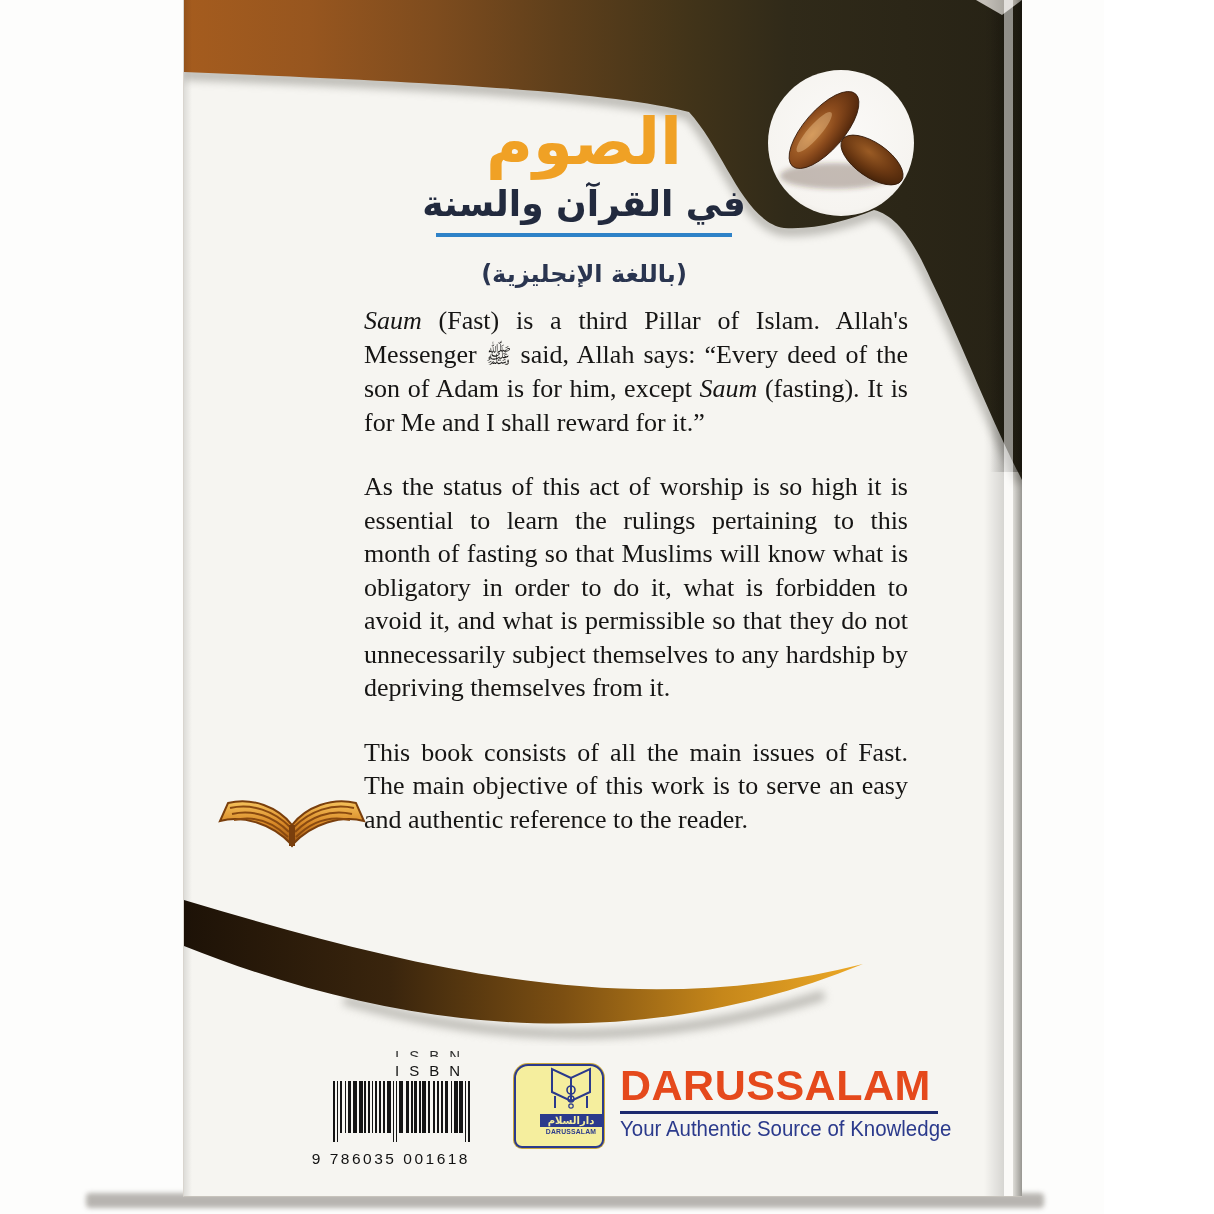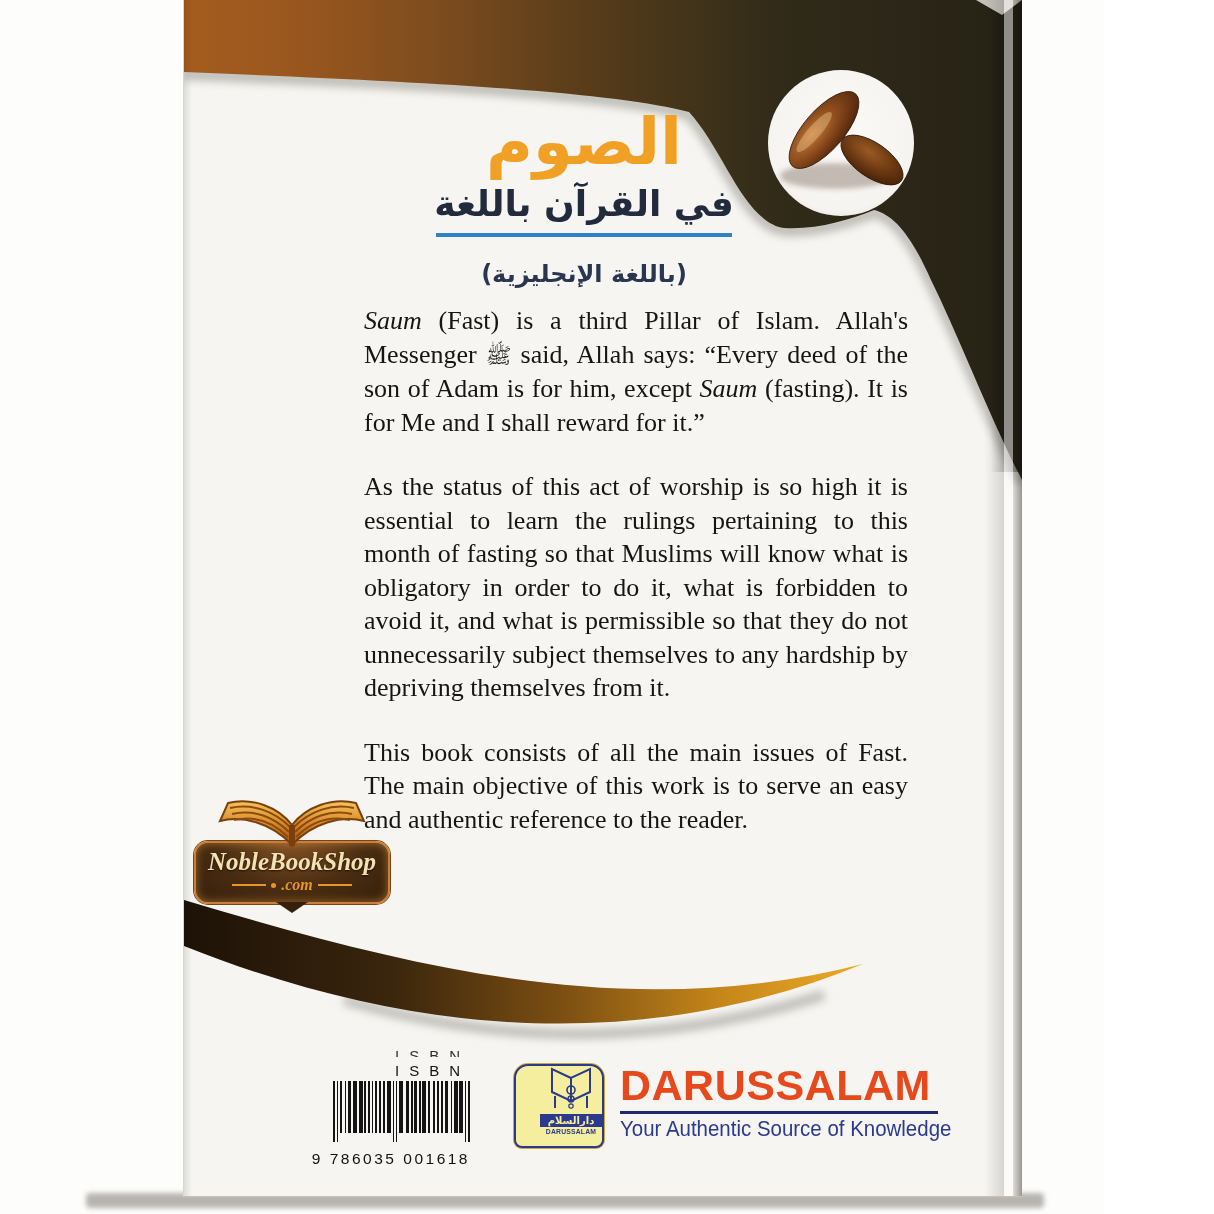--- a/index.html
+++ b/index.html
@@ -152,21 +152,21 @@
       <path d="M0,900 C240,972 450,1022 679,964 C470,1050 240,1042 0,946 Z" fill="url(#swooshGrad)"></path>
 
       <rect x="800" y="0" width="20" height="1196" fill="url(#edgeShade)"></rect>
       <rect x="820" y="0" width="9" height="1196" fill="rgba(255,255,255,0.5)"></rect>
       <rect x="829" y="0" width="9" height="1196" fill="url(#edgeDark2)"></rect>
       <rect x="0" y="0" width="8" height="1196" fill="url(#leftShade)"></rect>
     </svg>
 
     <div class="title-wrap">
       <div class="title-ar">الصوم</div>
-      <div class="subtitle-ar">في القرآن باللغة</div>
+      <div class="subtitle-ar">في القرآن والسنة</div>
       <div class="title-rule"></div>
       <div class="lang-note">(باللغة الإنجليزية)</div>
     </div>
 
     <div class="body-copy">
       <p><span class="it">Saum</span><span> (Fast) is a third Pillar of Islam. Allah's Messenger </span><span class="sym">ﷺ</span><span> said, Allah says: “Every deed of the son of Adam is for him, except </span><span class="it">Saum</span><span> (fasting). It is for Me and I shall reward for it.”</span></p>
       <p><span>As the status of this act of worship is so high it is essential to learn the rulings pertaining to this month of fasting so that Muslims will know what is obligatory in order to do it, what is forbidden to avoid it, and what is permissible so that they do not unnecessarily subject themselves to any hardship by depriving themselves from it.</span></p>
       <p><span>This book consists of all the main issues of Fast. The main objective of this work is to serve an easy and authentic reference to the reader.</span></p>
     </div>
 
@@ -178,29 +178,20 @@
               <stop offset="0.5" stop-color="#d98a28"></stop>
               <stop offset="1" stop-color="#9c5312"></stop>
           </linearGradient>
         </defs>
         <path d="M80,50 C60,28 30,20 8,26 L16,8 C40,2 66,12 80,30 Z" fill="url(#bookGold)" stroke="#7a3f0d" stroke-width="2"></path>
         <path d="M80,50 C100,28 130,20 152,26 L144,8 C120,2 94,12 80,30 Z" fill="url(#bookGold)" stroke="#7a3f0d" stroke-width="2"></path>
         <path d="M18,13 C40,8 62,16 78,32 M20,19 C42,14 62,22 77,37 M22,25 C44,20 62,28 76,42" stroke="#8a4a10" stroke-width="2" fill="none"></path>
         <path d="M142,13 C120,8 98,16 82,32 M140,19 C118,14 98,22 83,37 M138,25 C116,20 98,28 84,42" stroke="#8a4a10" stroke-width="2" fill="none"></path>
         <rect x="77" y="30" width="6" height="21" fill="#7a3f0d"></rect>
       </svg>
-      <div class="stamp-plate">
-        <div class="stamp-name">NobleBookShop</div>
-        <div class="stamp-com-row">
-          <span class="dash"></span>
-          <span class="dot"></span>
-          <span class="stamp-com">.com</span>
-          <span class="dash"></span>
-        </div>
-      </div>
     </div>
 
     <div class="barcode-wrap">
       <div class="isbn-ghost">ISBN</div>
       <div class="isbn-label">ISBN</div>
       <div class="bars" id="bars">
           <i style="width: 2.2px; height: 61px; margin-right: 2px;"></i>
           <i style="width: 1.2px; height: 61px; margin-right: 2px;"></i>
           <i style="width: 1.9px; height: 52px; margin-right: 2.6px;"></i>
           <i style="width: 1.3px; height: 52px; margin-right: 2px;"></i>

